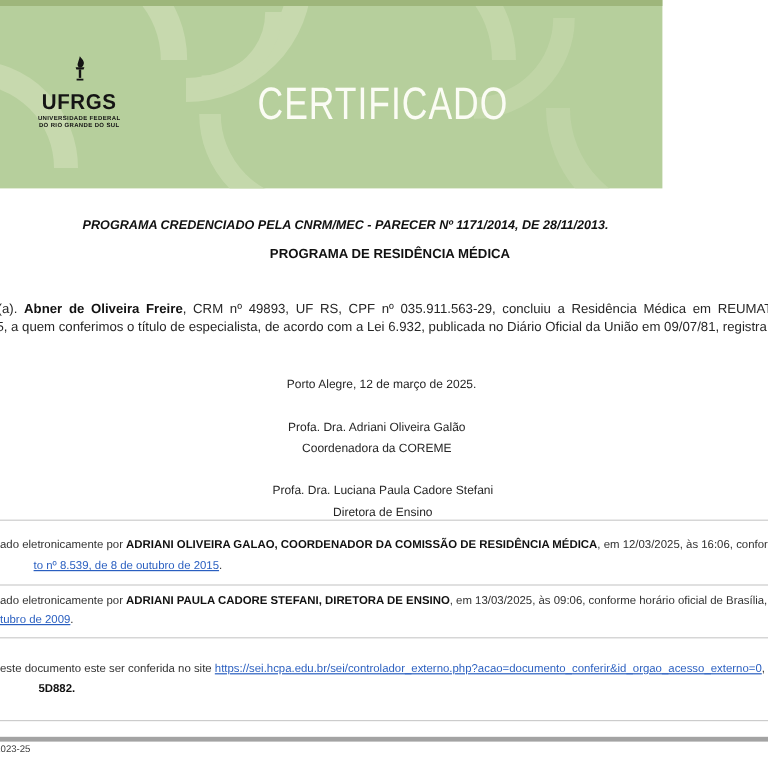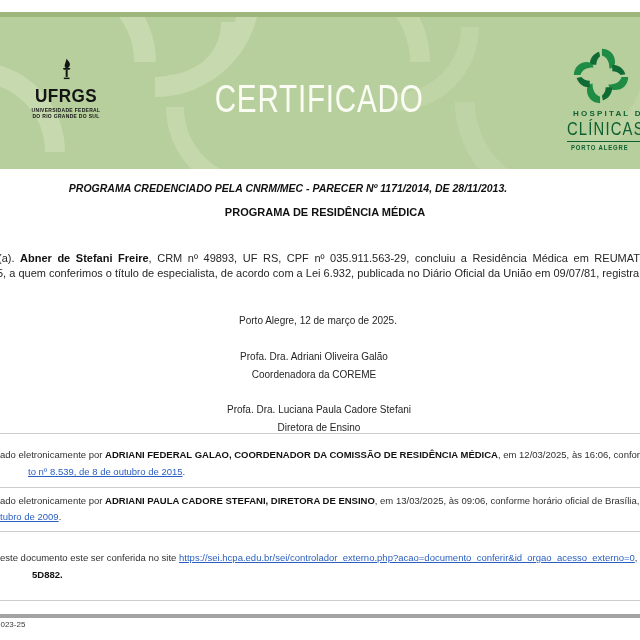--- a/index.html
+++ b/index.html
@@ -3,21 +3,21 @@
 <meta charset="utf-8">
 <style>
   * { box-sizing: border-box; margin: 0; padding: 0; }
   html, body { background: #ffffff; }
   .page {
     position: relative; width: 640px; height: 640px;
     background: #ffffff; overflow: hidden;
     font-family: "Liberation Sans", sans-serif; color: #262626;
   }
   
-  .banner { position: absolute; left: 0; top: 12px; width: 640px; height: 157px; background: #b6cf9c; overflow: hidden; padding-left: 24px; }
+  .banner { position: absolute; left: 0; top: 0; width: 552px; height: 157px; background: #b6cf9c; overflow: hidden; padding-left: 24px; }
   .banner-strip { position: absolute; left: 0; top: 0; width: 640px; height: 5px; background: #9eb67b; }
   .swirls { position: absolute; left: 0; top: 0; }
   .cert-title {
     position: absolute; left: 0; top: 66px; width: 640px; text-align: center;
     font-size: 38px; font-weight: 400; letter-spacing: 1px; color: #fbfcf4;
     transform: scaleX(0.78); transform-origin: 316px 0;
   }
   .ufrgs { position: absolute; left: 30px; top: 46px; width: 72px; text-align: center; color: #141414; }
   .ufrgs-acronym { font-size: 18px; font-weight: bold; letter-spacing: 0.5px; line-height: 18px; transform: scaleX(0.95); transform-origin: center; }
   .ufrgs-sub { font-size: 5px; font-weight: bold; line-height: 6px; letter-spacing: 0.3px; margin-top: 2px; }
@@ -121,32 +121,32 @@
       <div class="hcpa-line2">CLÍNICAS</div>
       <div class="hcpa-line3">
         <span>PORTO ALEGRE</span>
       </div>
     </div>
   </div>
 
   <div class="cline accreditation">PROGRAMA CREDENCIADO PELA CNRM/MEC - PARECER Nº 1171/2014, DE 28/11/2013.</div>
   <div class="cline program-title">PROGRAMA DE RESIDÊNCIA MÉDICA</div>
 
-  <div class="bodyline body-l1"><span>(a). </span><span class="bold">Abner de Stefani Freire</span><span>, CRM nº 49893, UF RS, CPF nº 035.911.563-29, concluiu a Residência Médica em REUMATOLOGIA</span></div>
+  <div class="bodyline body-l1"><span>(a). </span><span class="bold">Abner de Oliveira Freire</span><span>, CRM nº 49893, UF RS, CPF nº 035.911.563-29, concluiu a Residência Médica em REUMATOLOGIA</span></div>
   <div class="bodyline body-l2">5, a quem conferimos o título de especialista, de acordo com a Lei 6.932, publicada no Diário Oficial da União em 09/07/81, registra</div>
 
   <div class="cline date-line">Porto Alegre, 12 de março de 2025.</div>
   <div class="cline sig-name-1">Profa. Dra. Adriani Oliveira Galão</div>
   <div class="cline sig-role-1">Coordenadora da COREME</div>
   <div class="cline sig-name-2">Profa. Dra. Luciana Paula Cadore Stefani</div>
   <div class="cline sig-role-2">Diretora de Ensino</div>
 
   <div class="hline hl1"></div>
 
-  <div class="fline esig1-l1"><span>ado eletronicamente por </span><span class="bold">ADRIANI FEDERAL GALAO, COORDENADOR DA COMISSÃO DE RESIDÊNCIA MÉDICA</span><span>, em 12/03/2025, às 16:06, conforme horário oficial de B</span></div>
+  <div class="fline esig1-l1"><span>ado eletronicamente por </span><span class="bold">ADRIANI OLIVEIRA GALAO, COORDENADOR DA COMISSÃO DE RESIDÊNCIA MÉDICA</span><span>, em 12/03/2025, às 16:06, conforme horário oficial de B</span></div>
   <div class="fline esig1-l2"><a class="doclink">to nº 8.539, de 8 de outubro de 2015</a><span>.</span></div>
 
   <div class="hline hl2"></div>
 
   <div class="fline esig2-l1"><span>ado eletronicamente por </span><span class="bold">ADRIANI PAULA CADORE STEFANI, DIRETORA DE ENSINO</span><span>, em 13/03/2025, às 09:06, conforme horário oficial de Brasília, com fundamento no</span></div>
   <div class="fline esig2-l2"><a class="doclink">tubro de 2009</a><span>.</span></div>
 
   <div class="hline hl3"></div>
 
   <div class="fline verif-l1"><span>este documento este ser conferida no site </span><a class="doclink">https://sei.hcpa.edu.br/sei/controlador_externo.php?acao=documento_conferir&amp;id_orgao_acesso_externo=0</a><span>, informando</span></div>

